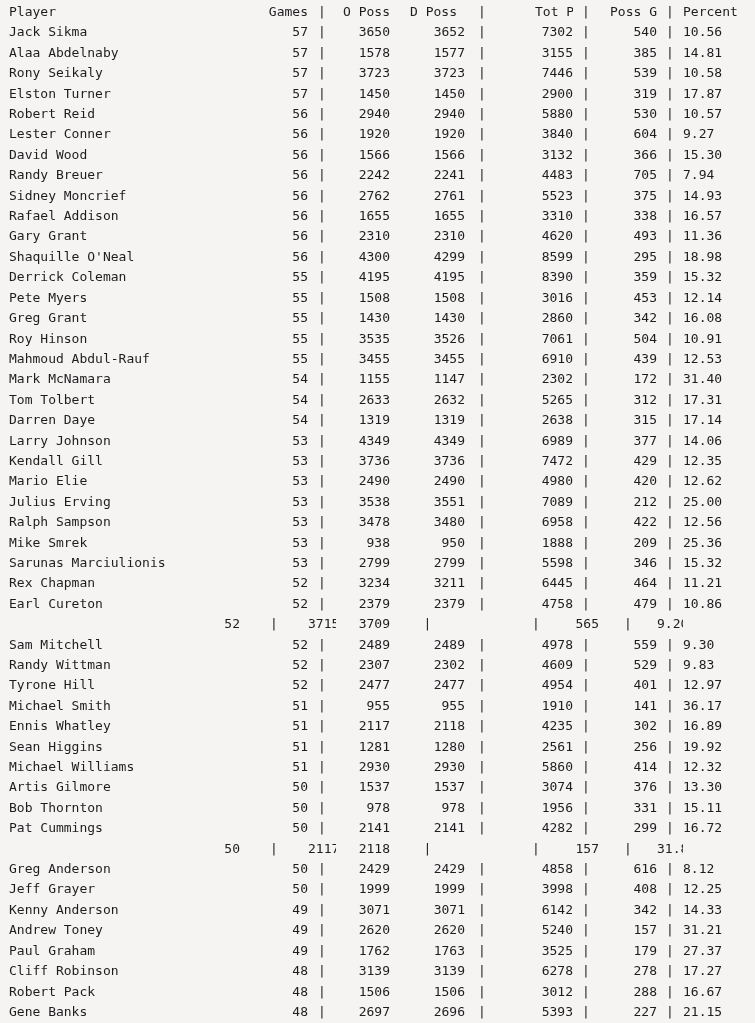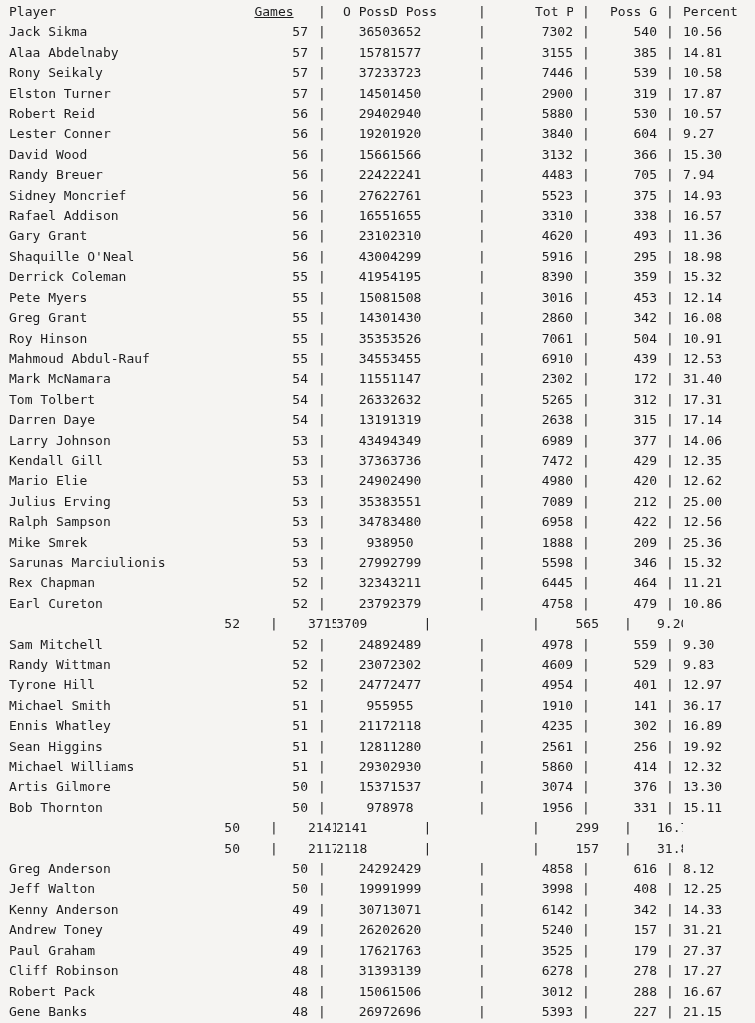--- a/index.html
+++ b/index.html
@@ -25,26 +25,26 @@
   .row {
     display: grid;
     grid-template-columns: 231px 68px 28px 54px 75px 34px 74px 26px 58px 26px 1fr;
     white-space: pre;
   }
   .c { overflow: hidden; }
   .name  { text-align: left; }
   .games { text-align: right; }
   .sep   { text-align: center; }
   .o     { text-align: right; }
-  .d     { }
+  .d     { text-align: right; }
   .tot   { text-align: right; margin-left: 36px; }
   .pg    { text-align: right; }
   .pct   { text-align: left; }
   
-  .header .games { text-align: center; text-decoration: underline; }
+  .header .games { text-align: right; }
   .header .d     { padding-right: 8px; box-sizing: border-box; }
   .header .tot   { text-align: left; }
   .header .pg    { text-align: right; padding-left: 3px; }
 </style>
 </head>
 <body>
 
 <div class="screen">
 
   <div class="row header">
@@ -216,21 +216,21 @@
       <span class="c pct">11.36</span>
     </div>
 
     <div class="row">
       <span class="c name">Shaquille O'Neal</span>
       <span class="c games">56</span>
       <span class="c sep">|</span>
       <span class="c o">4300</span>
       <span class="c d">4299</span>
       <span class="c sep">|</span>
-      <span class="c tot">5916</span>
+      <span class="c tot">8599</span>
       <span class="c sep">|</span>
       <span class="c pg">295</span>
       <span class="c sep">|</span>
       <span class="c pct">18.98</span>
     </div>
 
     <div class="row">
       <span class="c name">Derrick Coleman</span>
       <span class="c games">55</span>
       <span class="c sep">|</span>
@@ -601,20 +601,21 @@
       <span class="c d">978</span>
       <span class="c sep">|</span>
       <span class="c tot">1956</span>
       <span class="c sep">|</span>
       <span class="c pg">331</span>
       <span class="c sep">|</span>
       <span class="c pct">15.11</span>
     </div>
 
     <div class="row">
+      <span class="c name">Pat Cummings</span>
       <span class="c games">50</span>
       <span class="c sep">|</span>
       <span class="c o">2141</span>
       <span class="c d">2141</span>
       <span class="c sep">|</span>
       <span class="c tot">4282</span>
       <span class="c sep">|</span>
       <span class="c pg">299</span>
       <span class="c sep">|</span>
       <span class="c pct">16.72</span>
@@ -641,21 +642,21 @@
       <span class="c d">2429</span>
       <span class="c sep">|</span>
       <span class="c tot">4858</span>
       <span class="c sep">|</span>
       <span class="c pg">616</span>
       <span class="c sep">|</span>
       <span class="c pct">8.12</span>
     </div>
 
     <div class="row">
-      <span class="c name">Jeff Walton</span>
+      <span class="c name">Jeff Grayer</span>
       <span class="c games">50</span>
       <span class="c sep">|</span>
       <span class="c o">1999</span>
       <span class="c d">1999</span>
       <span class="c sep">|</span>
       <span class="c tot">3998</span>
       <span class="c sep">|</span>
       <span class="c pg">408</span>
       <span class="c sep">|</span>
       <span class="c pct">12.25</span>

